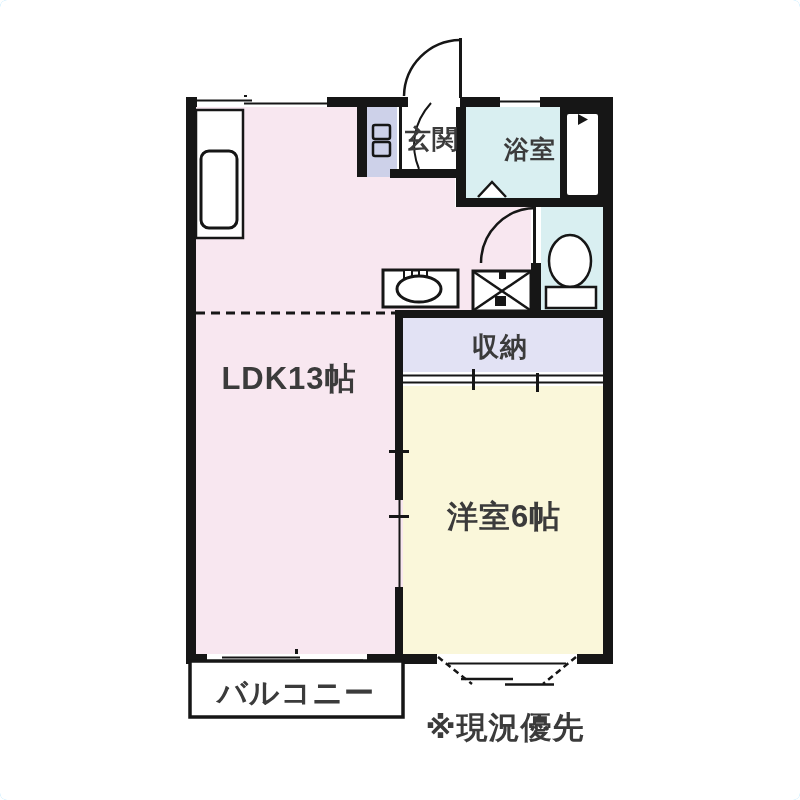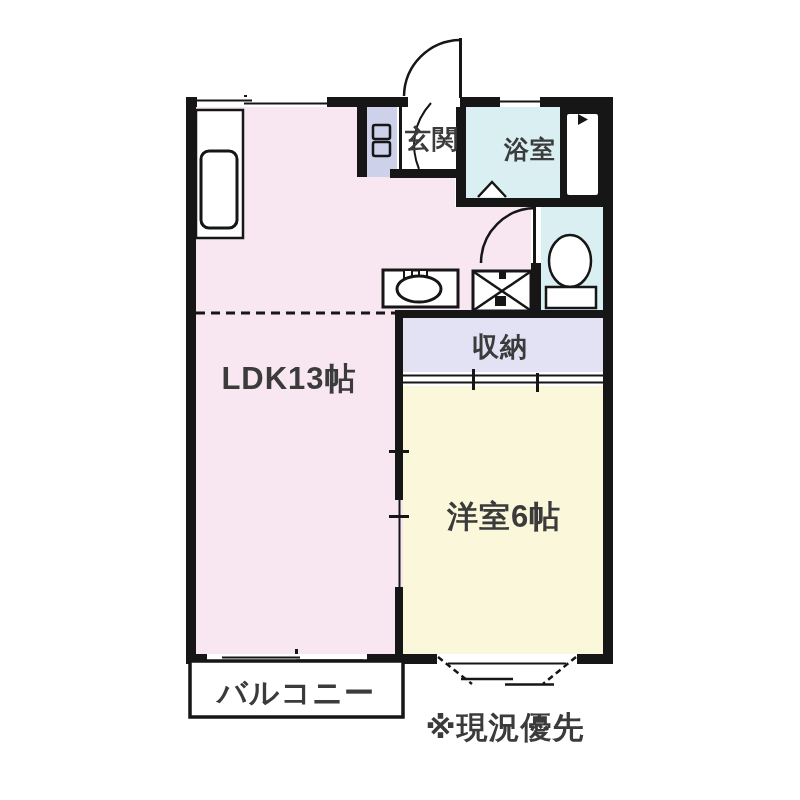--- a/index.html
+++ b/index.html
@@ -1,16 +1,16 @@
 <!DOCTYPE html>
 <html><head>
 <meta charset="utf-8">
 <style>
   html,body{margin:0;padding:0;background:#fff;}
-  #stage{position:relative;width:800px;height:800px;background:#7dd3fc;overflow:hidden;}
+  #stage{position:relative;width:800px;height:800px;background:#7dd3fc;overflow:hidden;border-radius:7px;}
   svg{display:block;}
   .lbl{font-family:"Liberation Sans","DejaVu Sans",sans-serif;font-weight:600;text-anchor:middle;letter-spacing:1px;}
   .ln2{stroke:#161616;stroke-width:2;fill:none;}
   .ln25{stroke:#161616;stroke-width:2.5;fill:none;}
   .dash{stroke:#161616;stroke-width:3;fill:none;stroke-dasharray:9 6;}
   .dash2{stroke:#161616;stroke-width:2.5;fill:none;stroke-dasharray:6 4;}
   .wbox2{fill:#ffffff;stroke:#161616;stroke-width:2;}
   .wbox25{fill:#ffffff;stroke:#161616;stroke-width:2.5;}
   .wbox3{fill:#ffffff;stroke:#161616;stroke-width:3;}
   .wbox35{fill:#ffffff;stroke:#161616;stroke-width:3.5;}

